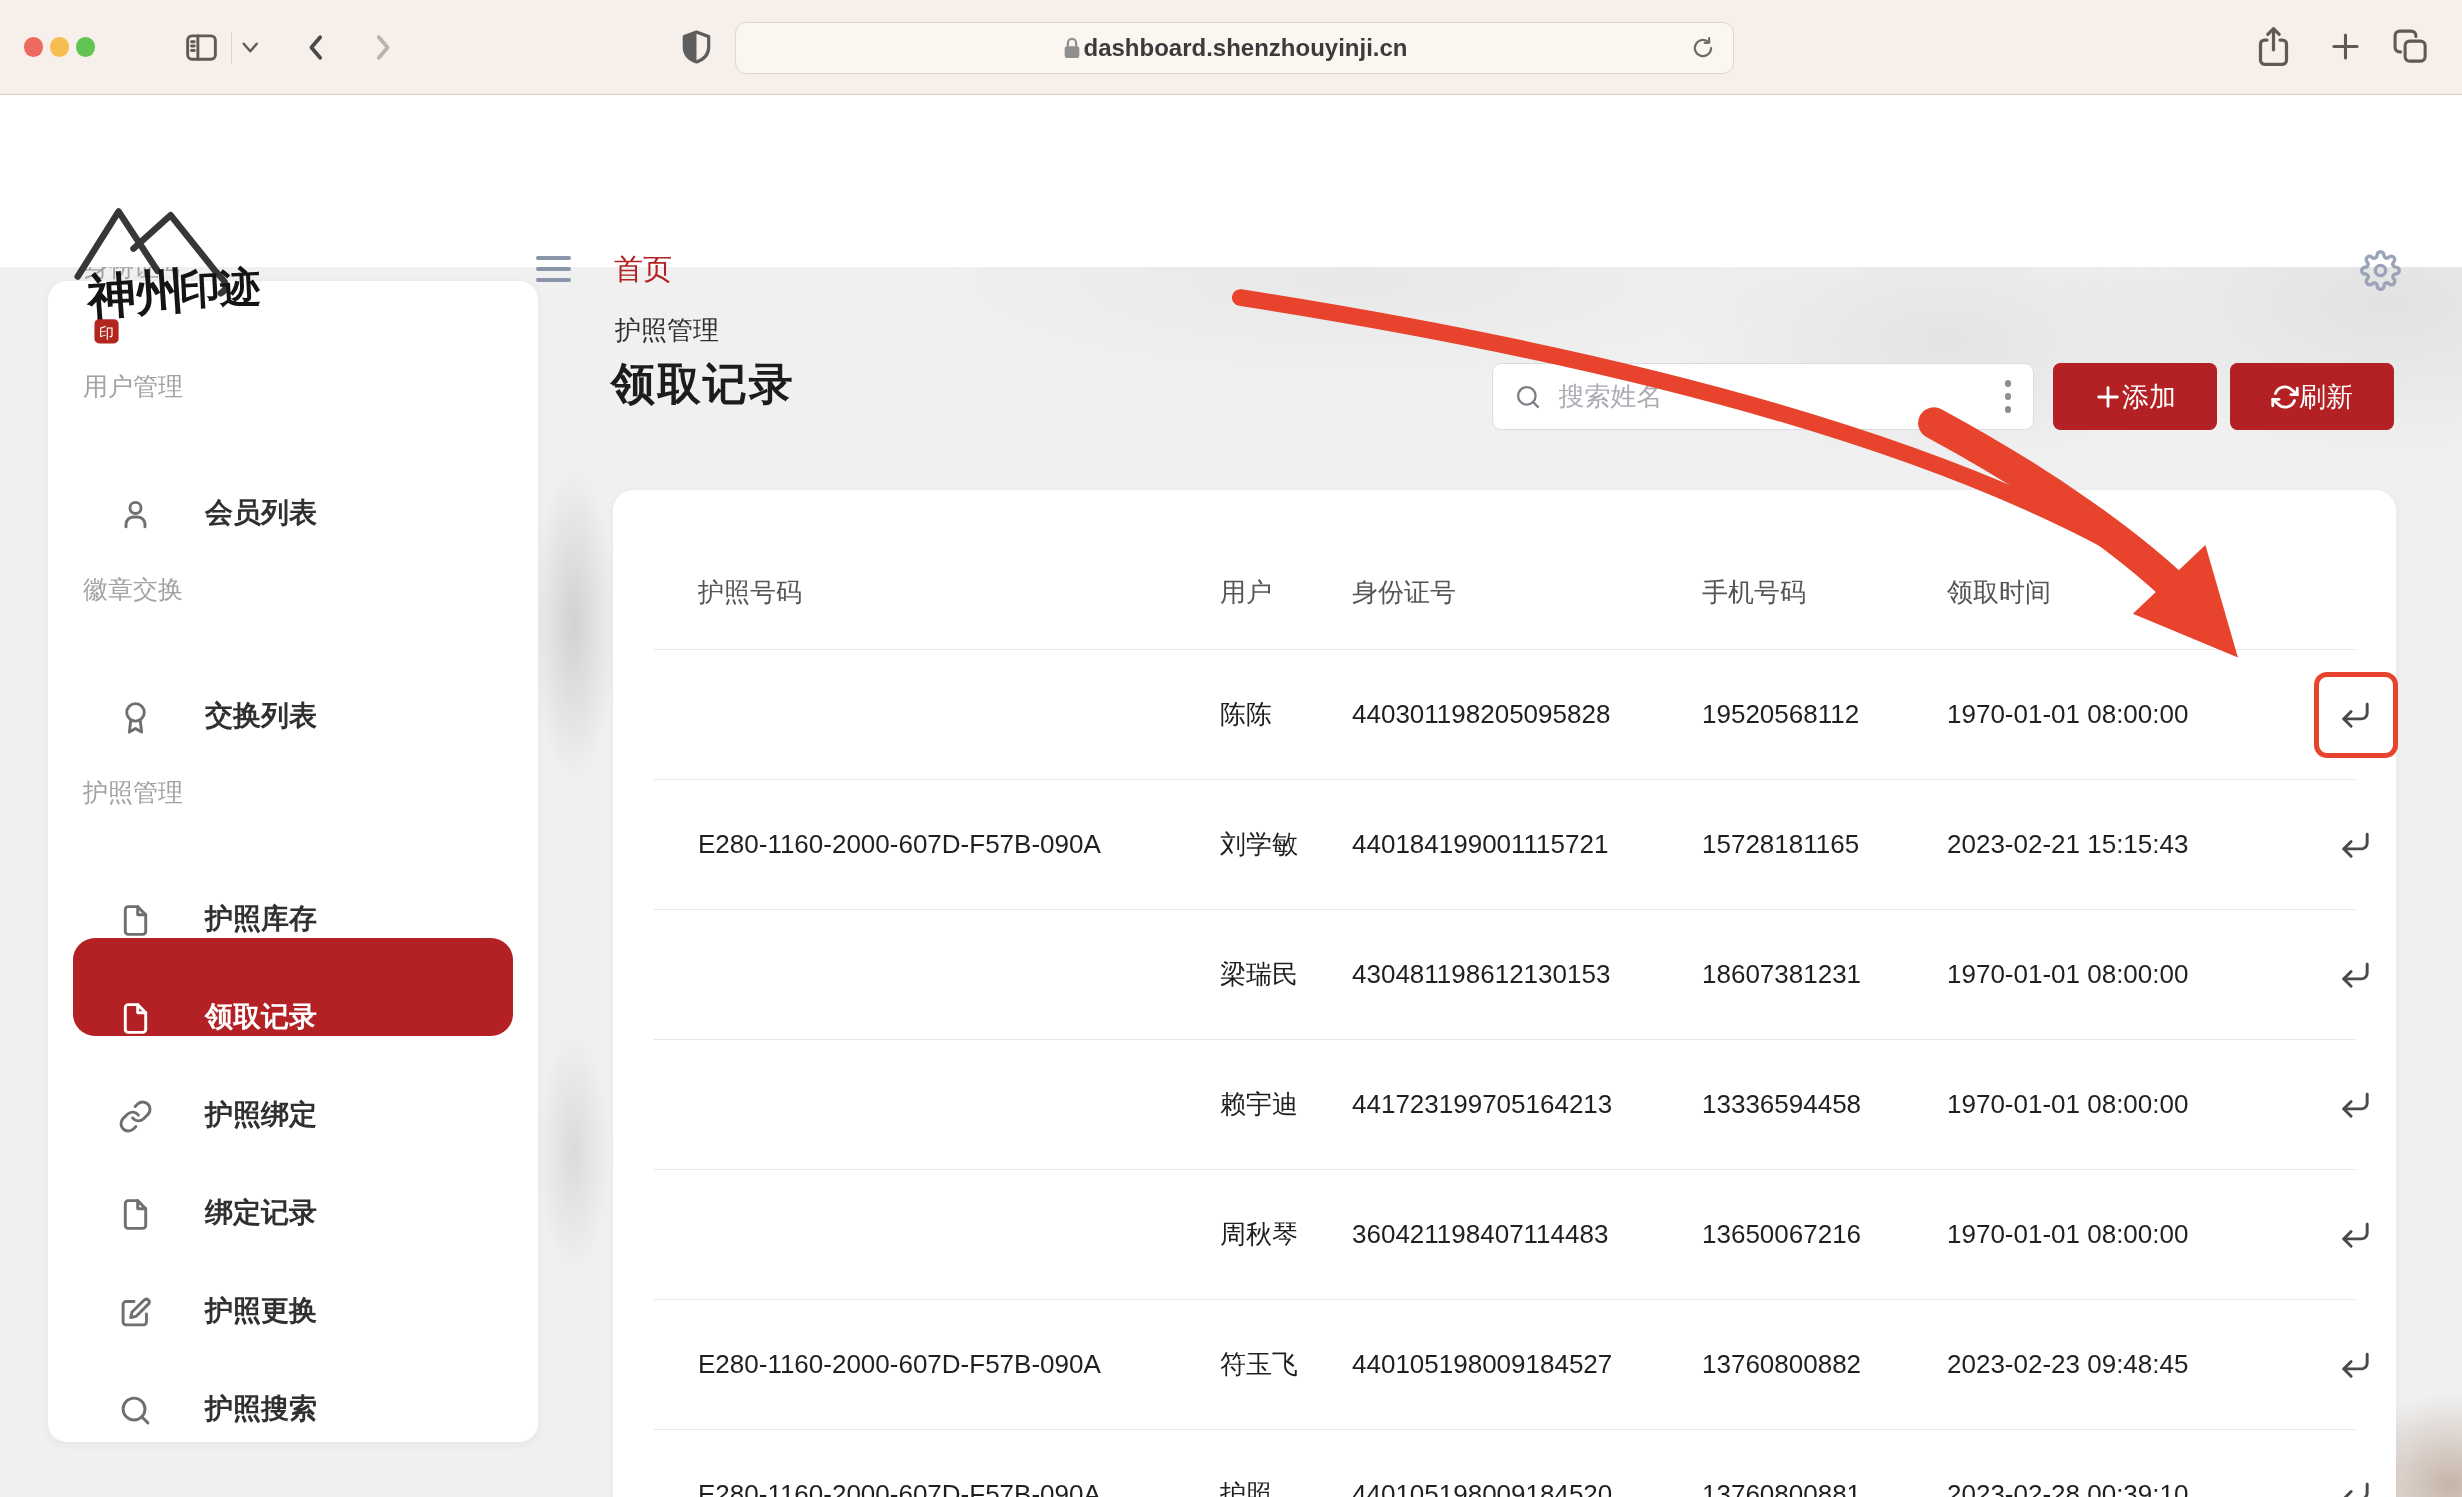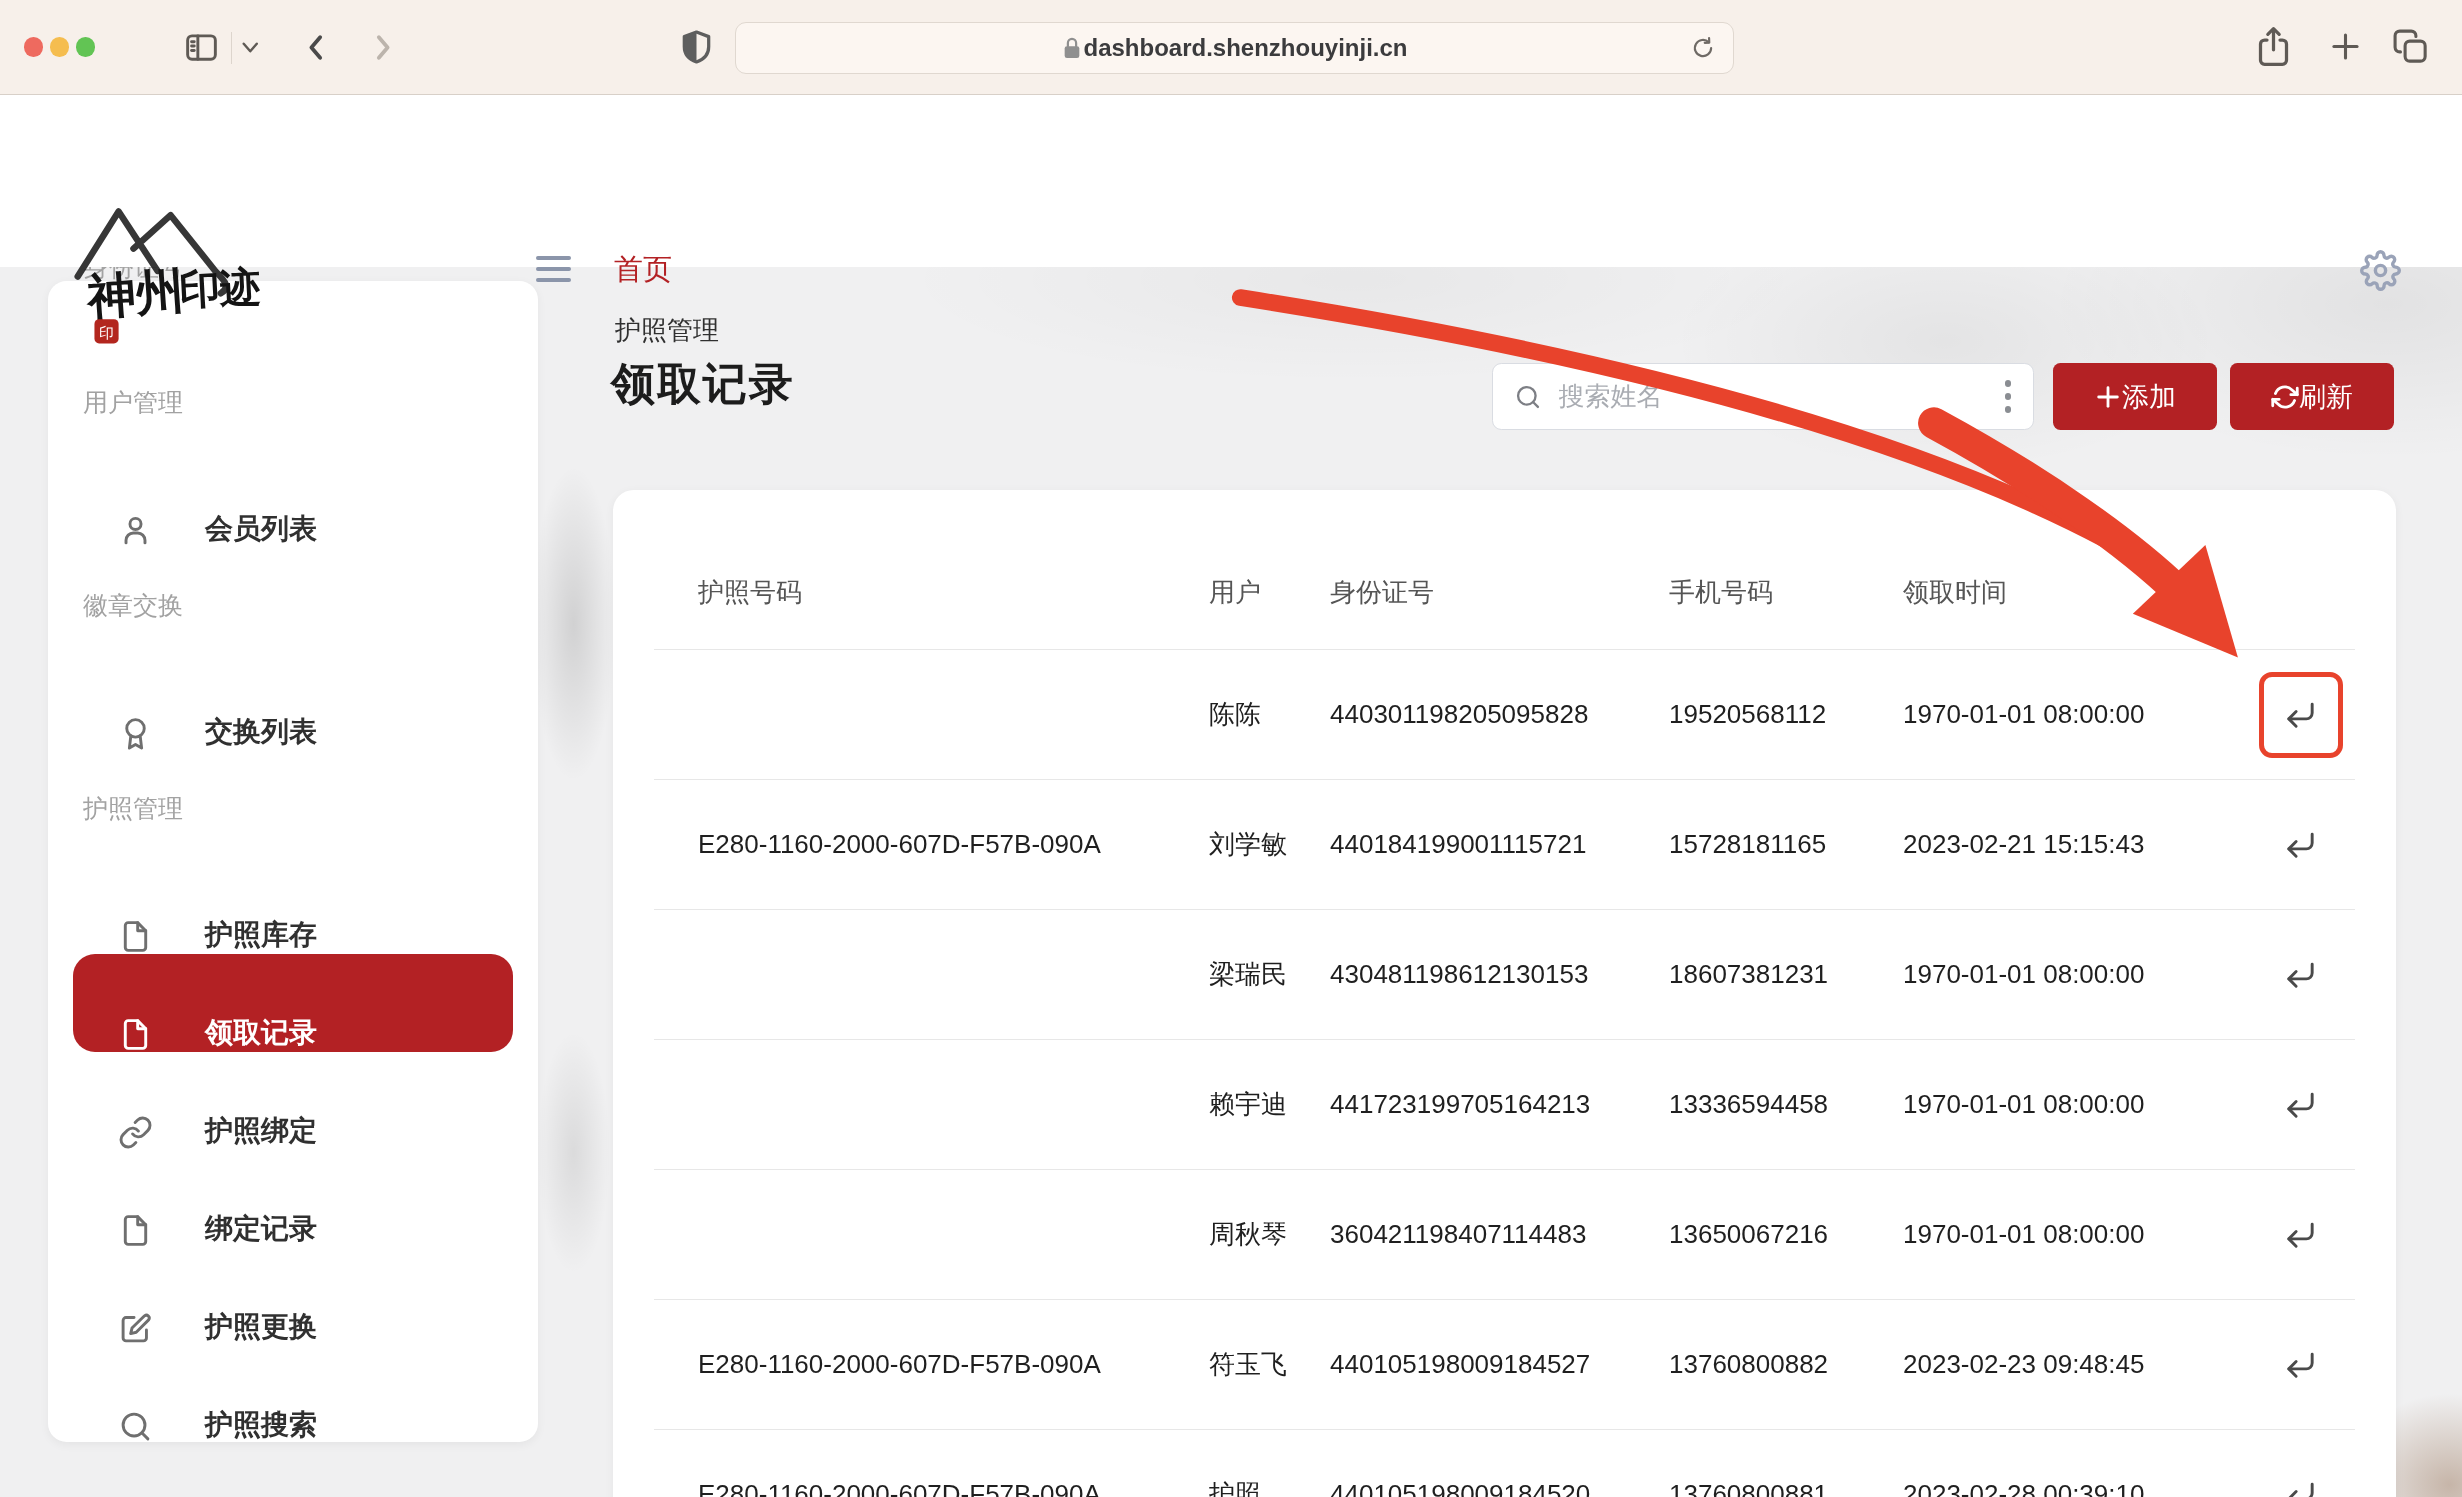--- a/index.html
+++ b/index.html
@@ -52,21 +52,21 @@
   }
   .clipped-label{position:absolute;left:84px;top:-3.7px;height:16.7px;overflow:hidden;color:#a2a2a2;font-size:25px;}
   .clipped-label div{margin-top:-12px;}
 
   
   .sidebar{
     position:absolute;left:48px;top:14px;width:490px;height:1161px;background:#fff;border-radius:18.6px;
     box-shadow:0 2.8px 9.3px rgba(0,0,0,0.05);overflow:hidden;padding-top:89px;box-sizing:border-box;
   }
   .side-section{margin:41px 0 31px 35px;font-size:25px;color:#a2a2a2;}
-  .side-section:first-child{margin-top:16px;}
+  .side-section:first-child{margin-top:0;}
   .side-item{
     height:98px;margin:0 25px;border-radius:22px;display:flex;align-items:flex-end;cursor:pointer;color:#303030;font-weight:bold;
   }
   .side-item .side-ic{width:35px;height:35px;margin:0 52px 0 45px;color:#6f6f6f;}
   .side-item .side-ic svg{width:35px;height:35px;}
   .side-item .side-label{font-size:28px;}
   .side-item.active{background:#b32124;color:#fff;}
   .side-item.active .side-ic{color:#fff;}
 
   
@@ -93,21 +93,21 @@
   .btn-add{left:2053px;width:164px;}
   .btn-refresh{left:2230px;width:164px;}
 
   
   .table-card{
     position:absolute;left:613px;top:223px;width:1783px;height:1023px;background:#fff;
     border-radius:20.5px 20.5px 0 0;box-shadow:0 2.8px 9.3px rgba(0,0,0,0.05);box-sizing:border-box;padding:0 41px;
   }
   .t-row{
     display:grid;grid-template-columns:511px 121px 339px 234px 363px 69px;align-items:center;
-    border-bottom:0.9px solid #e7e7e7;padding-left:44px;height:129px;font-size:26px;color:#1f1f1f;
+    border-bottom:0.9px solid #e7e7e7;padding-left:44px;height:129px;font-size:26px;color:#1f1f1f;gap:11px;
   }
   .t-head{height:160px;align-items:end;padding-bottom:39px;color:#555;box-sizing:border-box;}
   .t-cell{white-space:nowrap;overflow:hidden;}
   .t-action{position:relative;display:flex;align-items:center;justify-content:center;height:100%;}
   .return-btn{color:#4a4a4a;cursor:pointer;}
   .return-btn svg{width:35px;height:35px;}
   .hl-box{
     position:absolute;width:74px;height:76px;border:5.6px solid #e8432c;border-radius:13px;
     left:50%;top:50%;transform:translate(-50%,-50%);pointer-events:none;
   }

